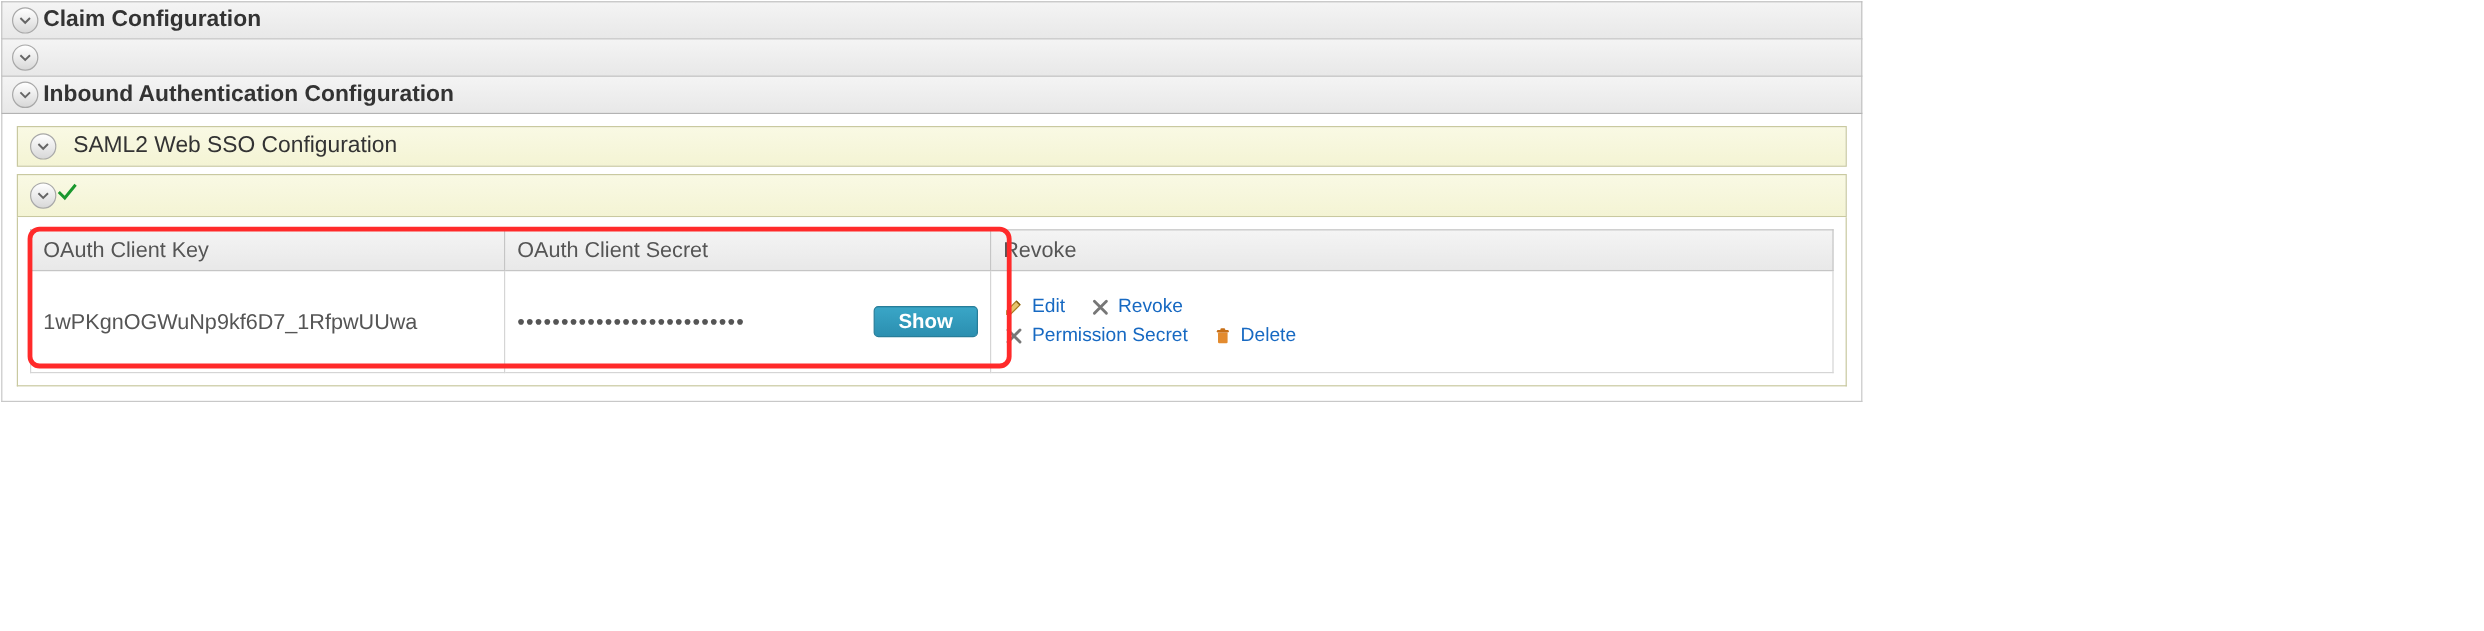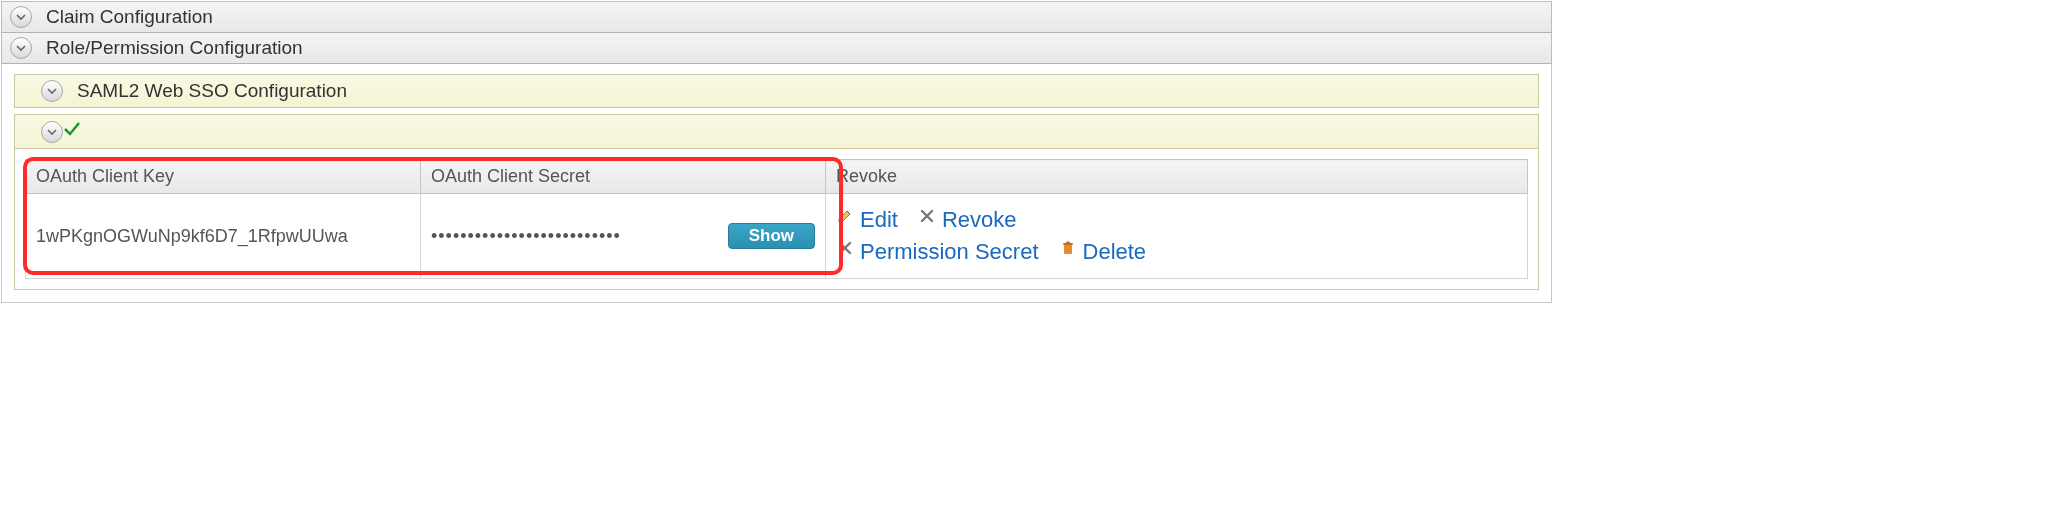--- a/index.html
+++ b/index.html
@@ -25,21 +25,22 @@
     border-bottom: 1px solid #b3b3b3;
     padding: 4px 8px;
     box-sizing: border-box;
     font-size: 19px;
     color: #333;
   }
   .section-header + .section-header {
     border-top: none;
   }
   .section-header .label {
-    margin-left: 14px;
+    margin-left: 4px;
+    font-weight: bold;
   }
   
   .chevron {
     width: 20px;
     height: 20px;
     border: 1px solid #a8a8a8;
     border-radius: 50%;
     background: linear-gradient(#ffffff, #d8d8d8);
     display: inline-flex;
     align-items: center;
@@ -53,21 +54,21 @@
     border-top: none;
     padding: 10px 12px 12px 12px;
     background: #fff;
   }
   
   .sub-header {
     display:flex;
     align-items:center;
     background: linear-gradient(#f9f9e4, #f4f4d4);
     border: 1px solid #c9c9a0;
-    padding: 5px 26px;
+    padding: 5px 10px;
     font-size: 19px;
     color: #333;
   }
   .sub-header + .sub-gap { height:6px; }
   .sub-header .label { margin-left: 14px; flex:1; }
   .sub-header .check {
     color: #1a982e;
     font-weight: bold;
     margin-right: 4px;
   }
@@ -143,21 +144,21 @@
     display:flex;
     flex-wrap: wrap;
     gap: 6px 20px;
     max-width: 320px;
   }
   .action-link {
     display:inline-flex;
     gap:6px;
     color: #1769c2;
     text-decoration: none;
-    font-size: 22px;
+    font-size: 16px;
     cursor: pointer;
   }
   .action-link .ic { width:18px; height:18px; display:inline-flex; align-items:center; justify-content:center; }
   .ic svg { display:block; }
 </style>
 </head>
 <body>
 
 <div class="wrapper">
 
@@ -169,23 +170,30 @@
     </span>
     <span class="label">Claim Configuration</span>
   </div>
 
   <div class="section-header">
     <span class="chevron">
       <svg width="10" height="10" viewBox="0 0 10 10">
           <path d="M1 3 L5 7 L9 3" fill="none" stroke="#666" stroke-width="1.6"></path>
         </svg>
     </span>
-    <span class="label">Role/Permission Configuration</span>
-  </div>
-
+  </div>
+
+  <div class="section-header">
+    <span class="chevron">
+      <svg width="10" height="10" viewBox="0 0 10 10">
+          <path d="M1 3 L5 7 L9 3" fill="none" stroke="#666" stroke-width="1.6"></path>
+        </svg>
+    </span>
+    <span class="label">Inbound Authentication Configuration</span>
+  </div>
 
   <div class="inbound-panel">
 
     <div class="sub-header">
       <span class="chevron">
         <svg width="10" height="10" viewBox="0 0 10 10">
             <path d="M1 3 L5 7 L9 3" fill="none" stroke="#666" stroke-width="1.6"></path>
           </svg>
       </span>
       <span class="label">SAML2 Web SSO Configuration</span>

